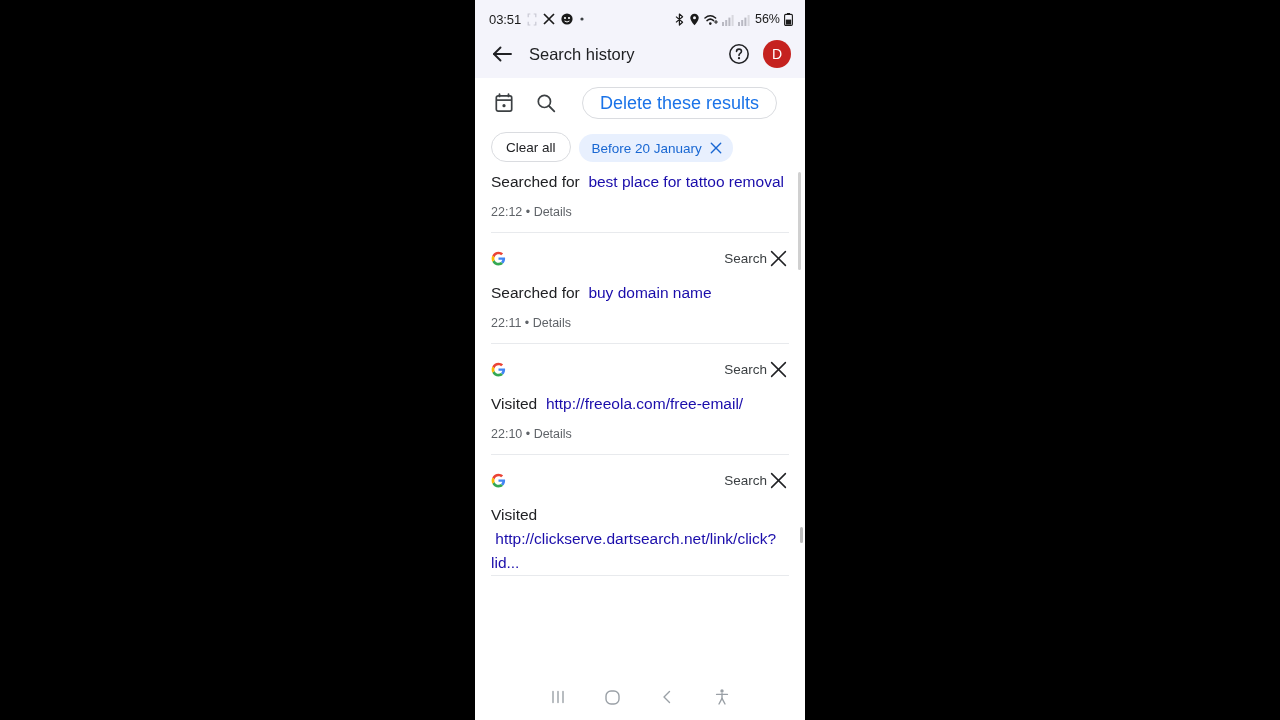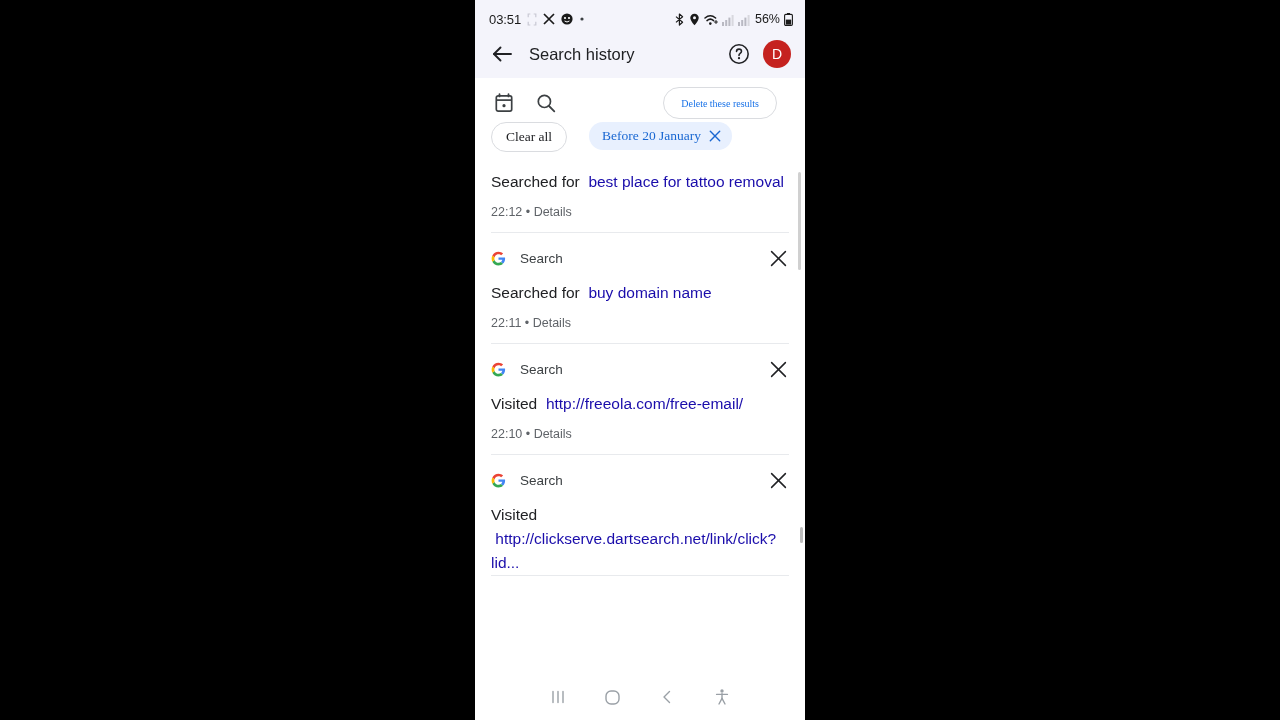--- a/index.html
+++ b/index.html
@@ -136,37 +136,35 @@
   .icon-gap { width: 16px; flex: none; }
   .spacer { flex: 1 1 auto; }
 
   .chip-delete {
     border: 1px solid #dadce0;
     border-radius: 16px;
     height: 30px;
     padding: 0 17px;
     display: flex;
     align-items: center;
-    font-size: 10px;
+    font-size: 18px;
     color: #1a73e8;
     background: #ffffff;
     cursor: pointer;
     white-space: nowrap;
     margin-right: 12px;
-    font-family: Liberation Serif, serif;
   }
 
   .toolbar-row2 {
     display: flex;
-    align-items: flex-start;
+    align-items: flex-end;
     height: 40px;
     padding: 0 16px;
     box-sizing: border-box;
-    gap: 22px;
-    font-family: Liberation Serif, serif;
+    gap: 8px;
   }
   .chip-clear {
     border: 1px solid #dadce0;
     border-radius: 15px;
     height: 28px;
     padding: 0 14px;
     display: flex;
     align-items: center;
     font-size: 13.5px;
     color: #202124;
@@ -210,20 +208,21 @@
   }
   .card {
     padding: 0 16px;
     box-sizing: border-box;
   }
   .card-header {
     display: flex;
     align-items: center;
     height: 34px;
     padding-top: 8px;
+    text-align: right;
   }
   .g-logo {
     width: 15px;
     height: 15px;
     flex: none;
     display: block;
   }
   .card-source {
     font-size: 13.5px;
     color: #3c4043;

